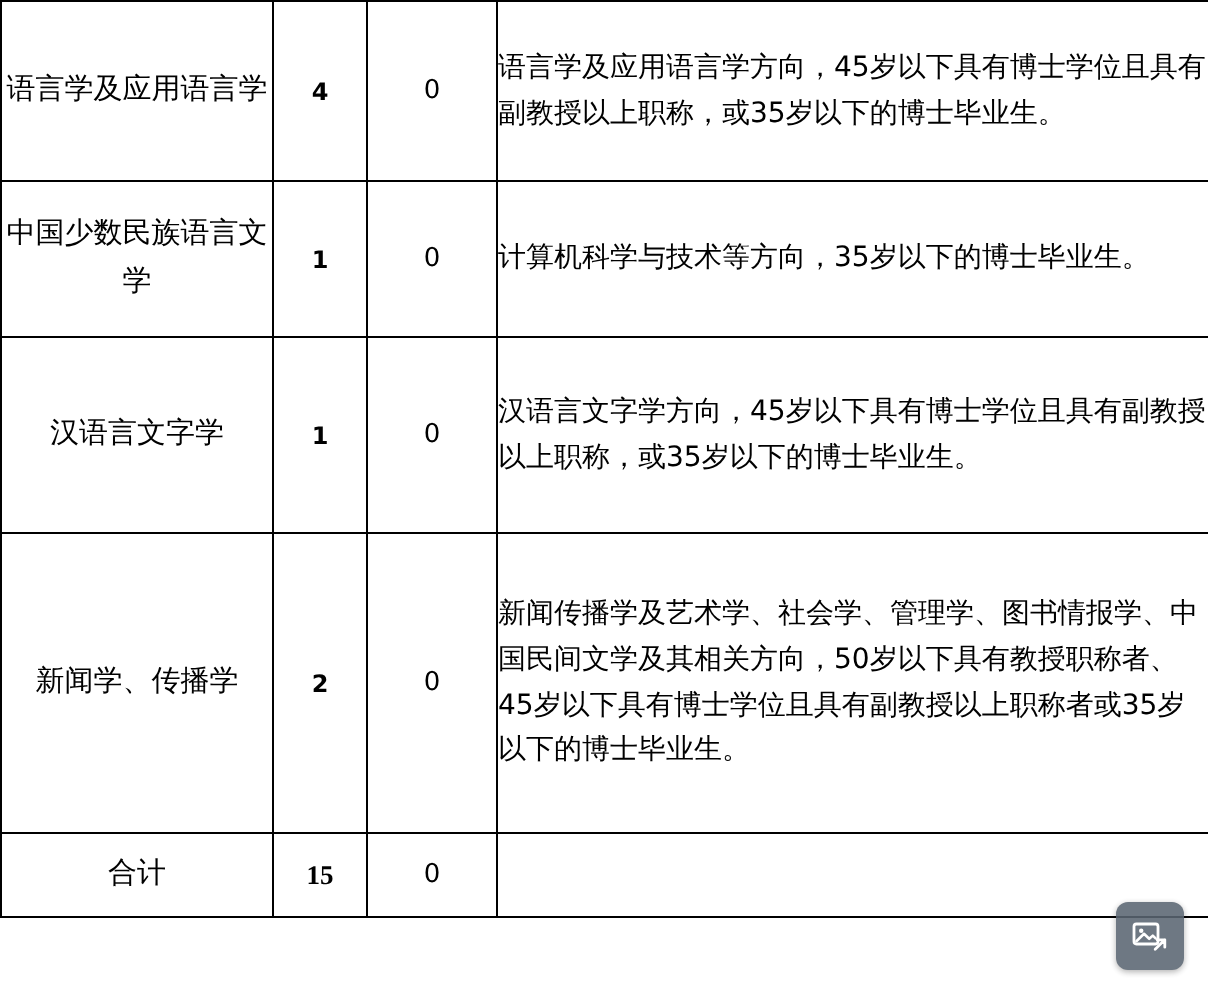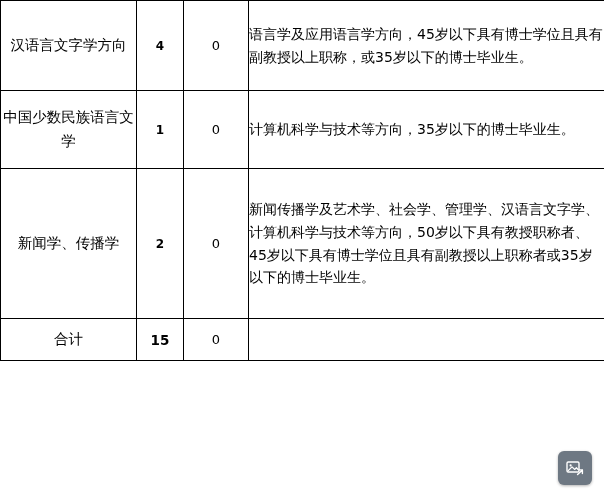--- a/index.html
+++ b/index.html
@@ -57,20 +57,21 @@
   tr.row-4 { height: 150px; }
   tr.row-total { height: 42px; }
   td.total-label {
     text-align: center;
     font-size: 14.5px;
   }
   td.total-count {
     text-align: center;
     font-size: 13.5px;
     font-weight: bold;
+    font-family: Liberation Serif, serif;
   }
   .blank-cell { }
   
   #float-button {
     position: absolute;
     right: 12px;
     bottom: 12px;
     width: 34px;
     height: 34px;
     border-radius: 6px;
@@ -82,36 +83,42 @@
     box-shadow: 0 1px 3px rgba(0,0,0,0.35);
   }
   #float-button svg { display: block; }
 </style>
 </head>
 <body>
 
 <table id="doc-table">
   <tbody>
     <tr class="row-1">
-      <td class="col-major">汉语言文字学方向</td>
+      <td class="col-major">语言学及应用语言学</td>
       <td class="col-count">4</td>
       <td class="col-zero">0</td>
       <td class="col-req">语言学及应用语言学方向，45岁以下具有博士学位且具有副教授以上职称，或35岁以下的博士毕业生。</td>
     </tr>
     <tr class="row-2">
       <td class="col-major">中国少数民族语言文学</td>
       <td class="col-count">1</td>
       <td class="col-zero">0</td>
       <td class="col-req">计算机科学与技术等方向，35岁以下的博士毕业生。</td>
     </tr>
+    <tr class="row-3">
+      <td class="col-major">汉语言文字学</td>
+      <td class="col-count">1</td>
+      <td class="col-zero">0</td>
+      <td class="col-req">汉语言文字学方向，45岁以下具有博士学位且具有副教授以上职称，或35岁以下的博士毕业生。</td>
+    </tr>
     <tr class="row-4">
       <td class="col-major">新闻学、传播学</td>
       <td class="col-count">2</td>
       <td class="col-zero">0</td>
-      <td class="col-req">新闻传播学及艺术学、社会学、管理学、汉语言文字学、计算机科学与技术等方向，50岁以下具有教授职称者、45岁以下具有博士学位且具有副教授以上职称者或35岁以下的博士毕业生。</td>
+      <td class="col-req">新闻传播学及艺术学、社会学、管理学、图书情报学、中国民间文学及其相关方向，50岁以下具有教授职称者、45岁以下具有博士学位且具有副教授以上职称者或35岁以下的博士毕业生。</td>
     </tr>
     <tr class="row-total">
       <td class="col-major total-label">合计</td>
       <td class="col-count total-count">15</td>
       <td class="col-zero">0</td>
       <td class="col-req blank-cell"></td>
     </tr>
   </tbody>
 </table>
 

